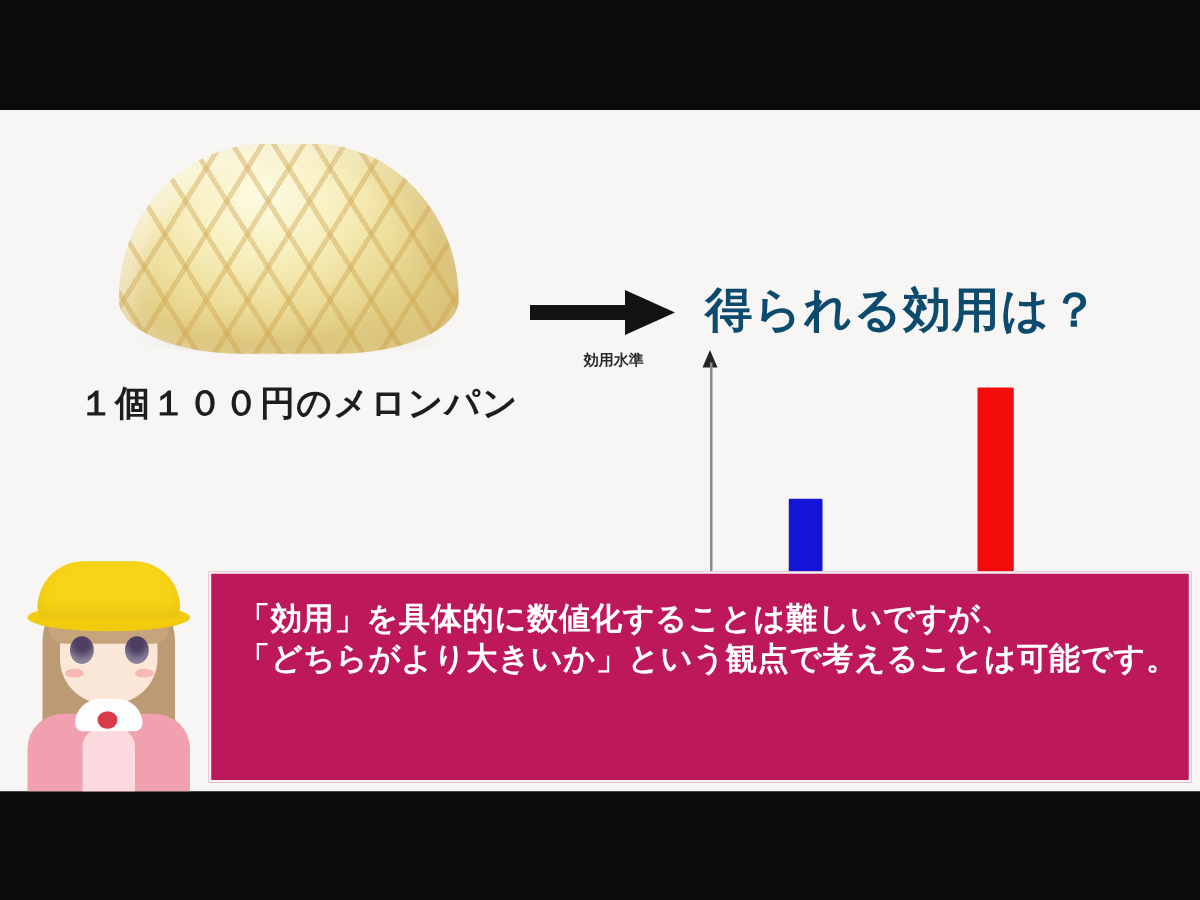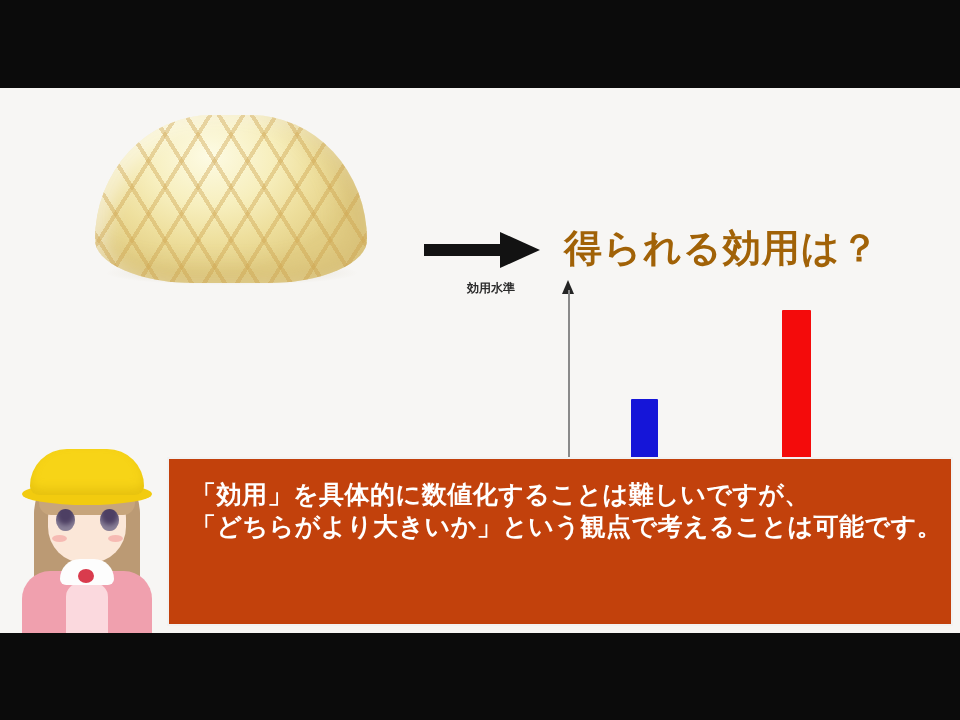--- a/index.html
+++ b/index.html
@@ -107,21 +107,21 @@
     height: 40px;
   }
 
   
   #headline {
     position: absolute;
     left: 564px;
     top: 135px;
     font-size: 38px;
     font-weight: bold;
-    color: #a16207;
+    color: #0c4a6e;
     letter-spacing: 1px;
     white-space: nowrap;
   }
 
   
   #chart {
     position: absolute;
     left: 440px;
     top: 104px;
     width: 470px;
@@ -398,21 +398,21 @@
     border-radius: 14px 14px 0 0;
   }
 
   
   #subtitle-box {
     position: absolute;
     left: 167px;
     top: 369px;
     width: 786px;
     height: 169px;
-    background: #c2410c;
+    background: #be185d;
     border: 2px solid #f2f2f2;
     box-sizing: border-box;
   }
   .subtitle-line {
     position: absolute;
     left: 22px;
     font-size: 25px;
     font-weight: bold;
     color: #ffffff;
     letter-spacing: .5px;
@@ -430,20 +430,21 @@
   <div class="letterbox" id="letterbox-bottom"></div>
 
   <div id="slide">
 
     <div id="melonpan-figure">
       <div class="mp-shadow"></div>
       <div class="mp-body"></div>
       <div class="mp-hatch"></div>
     </div>
 
+    <div id="melonpan-caption">１個１００円のメロンパン</div>
 
     <div id="arrow">
       <svg width="118" height="40" viewBox="0 0 118 40">
         <rect x="0" y="14" width="84" height="12" fill="#121212"></rect>
         <polygon points="76,2 116,20 76,38" fill="#121212"></polygon>
       </svg>
     </div>
 
     <div id="headline">得られる効用は？</div>
 

